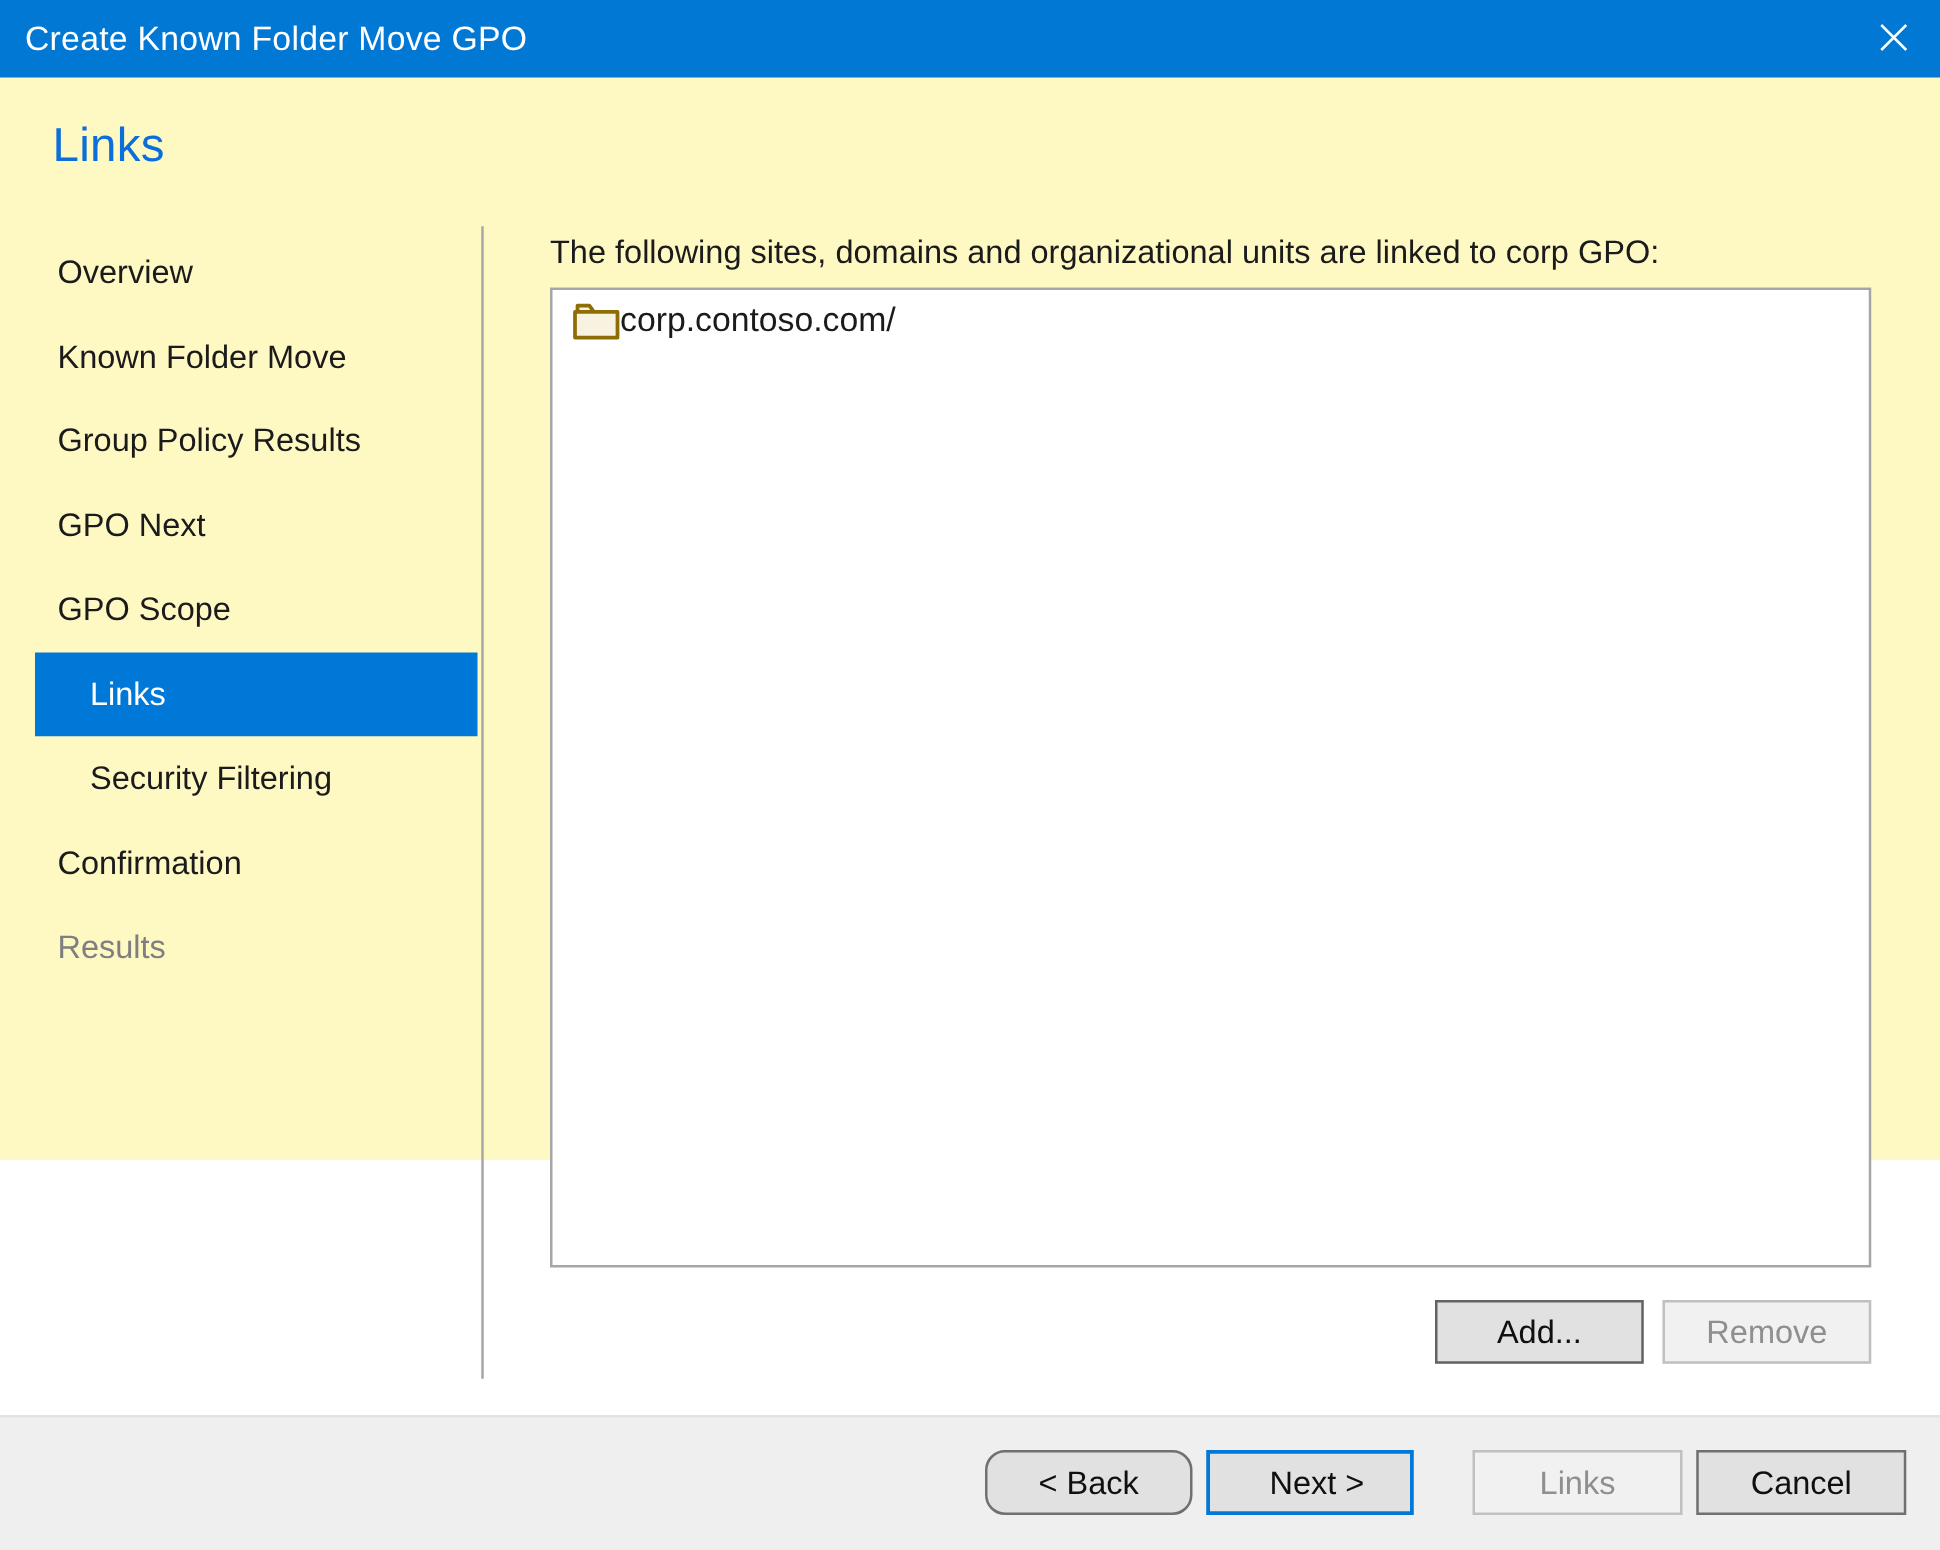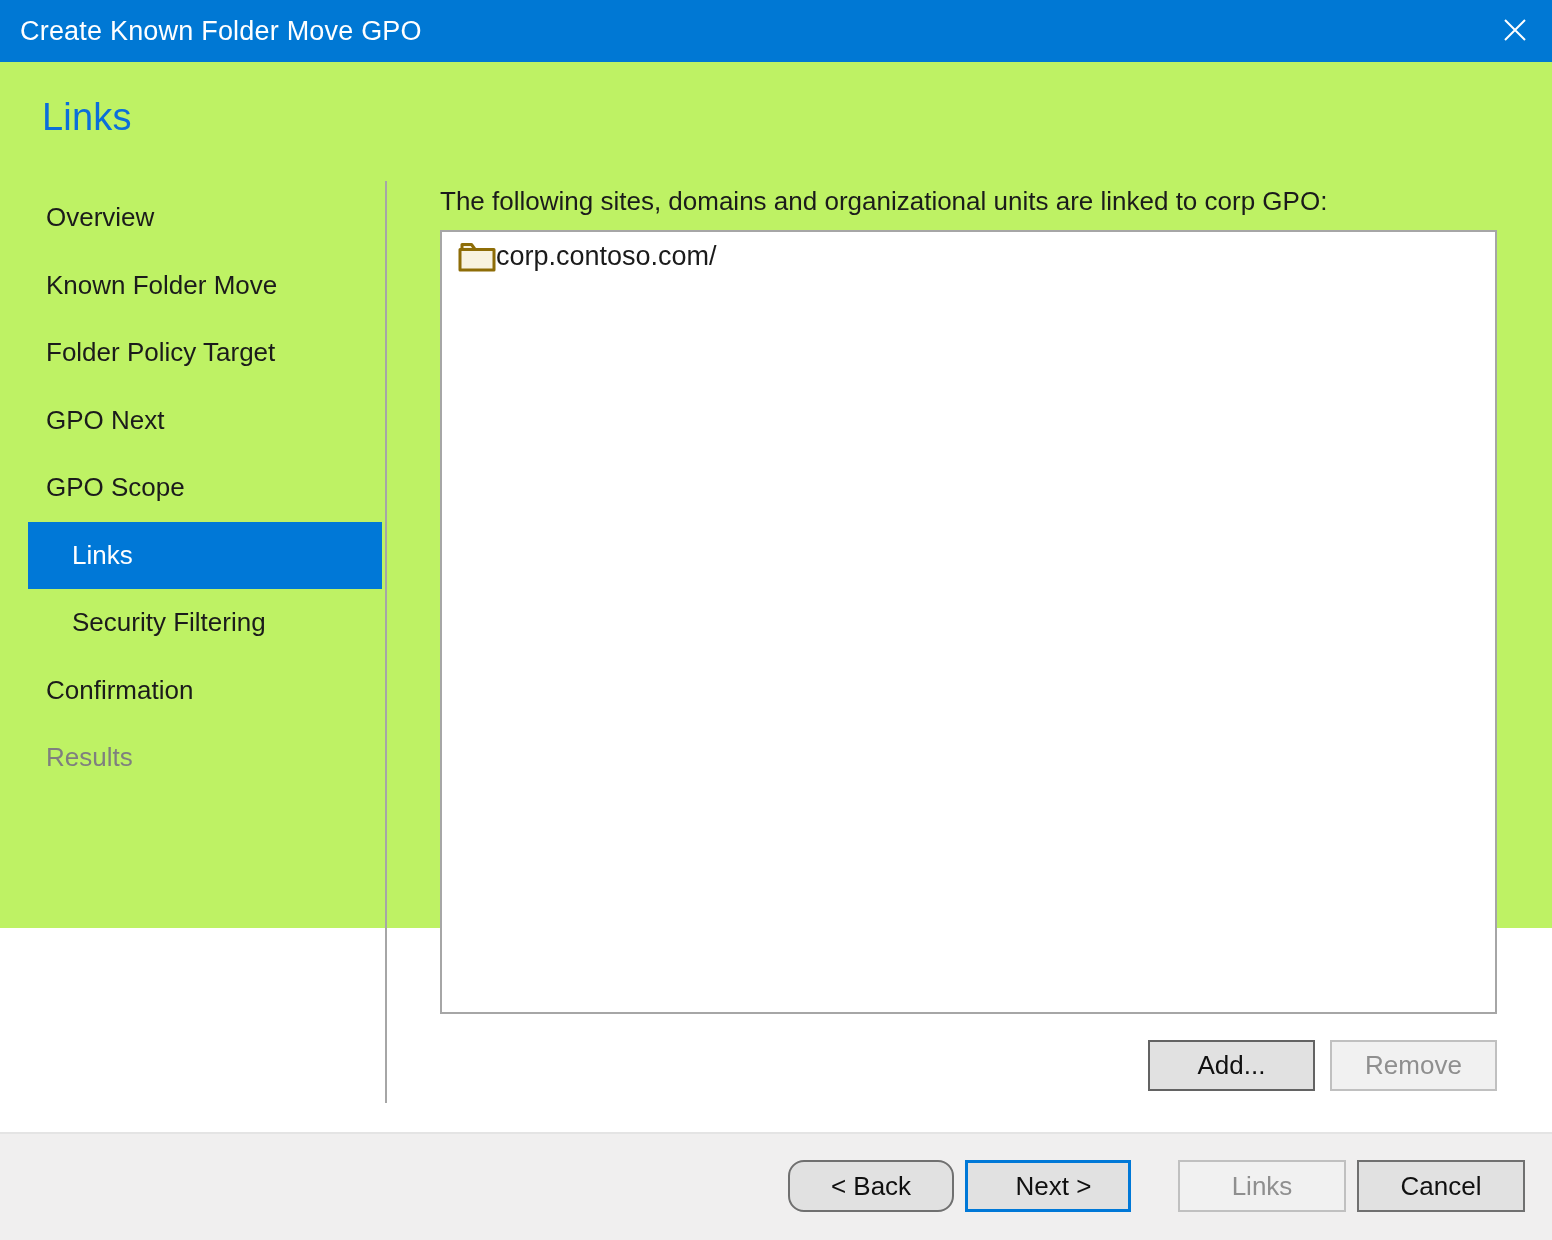--- a/index.html
+++ b/index.html
@@ -1,18 +1,18 @@
 <!DOCTYPE html>
 <html style="--titlebar-blue: #0078d4; --selection-blue: #0078d7; --heading-blue: #0b6eda; --next-border-blue: #0078d7; --folder-stroke: #8e6d07; --folder-fill: #f8f3e0; --disabled-text: #7f7f7f;"><head>
 <meta charset="utf-8">
 <style>
   * { margin:0; padding:0; box-sizing:border-box; }
   html,body { width:1552px; height:1240px; background:#ffffff;
     font-family:"Liberation Sans", sans-serif; color:#1b1b1b; overflow:hidden; }
-  .stage { position:relative; width:1552px; height:928px; background:#bef264;text-decoration:underline; }
+  .stage { position:relative; width:1552px; height:928px; background:#fef9c3;text-decoration:underline; }
 
   
   .titlebar { position:absolute; left:0; top:0; width:1552px; height:62px;
     background:var(--titlebar-blue,#0078d4); display:flex; align-items:center; }
   .titlebar-text { color:#fff; font-size:27px; font-weight:400; margin-left:20px; letter-spacing:.2px; }
   .close-btn { position:absolute; right:18px; top:14px; width:38px; height:36px;
     display:flex; align-items:center; justify-content:center; cursor:default; }
 
   
   .page-heading { position:absolute; left:42px; top:96px; font-size:38px;
@@ -66,21 +66,21 @@
         </svg>
       </span>
     </div>
   </div>
 
   <div class="page-heading">Links</div>
 
   <div class="sidebar">
     <div class="nav-item">Overview</div>
     <div class="nav-item">Known Folder Move</div>
-    <div class="nav-item">Folder Policy Target</div>
+    <div class="nav-item">Group Policy Results</div>
     <div class="nav-item">GPO Next</div>
     <div class="nav-item">GPO Scope</div>
     <div class="nav-item indent selected">Links</div>
     <div class="nav-item indent">Security Filtering</div>
     <div class="nav-item">Confirmation</div>
     <div class="nav-item disabled">Results</div>
   </div>
   <div class="vdivider"></div>
 
   <div class="instruction">The following sites, domains and organizational units are linked to corp GPO:</div>

